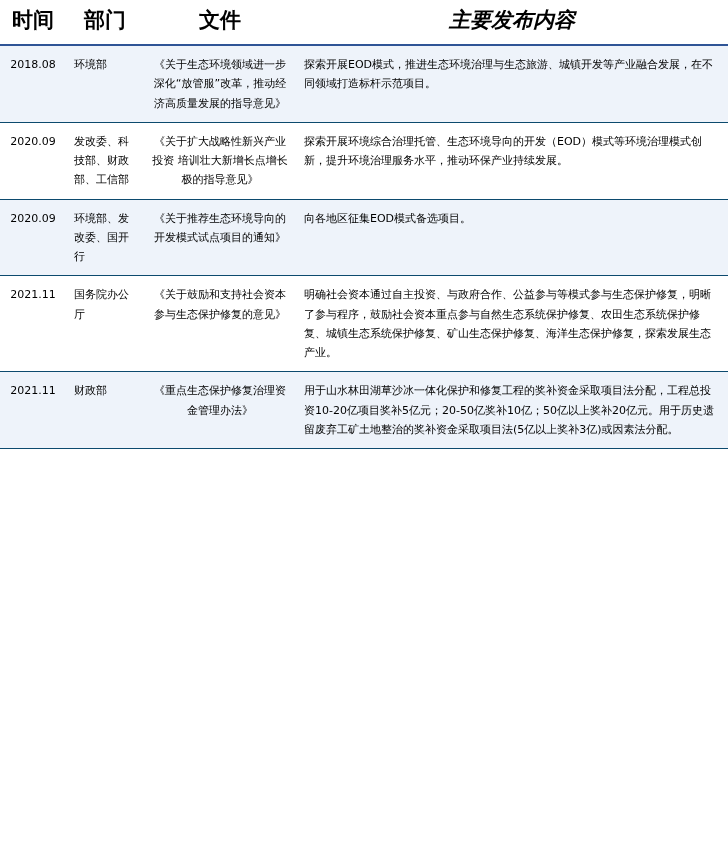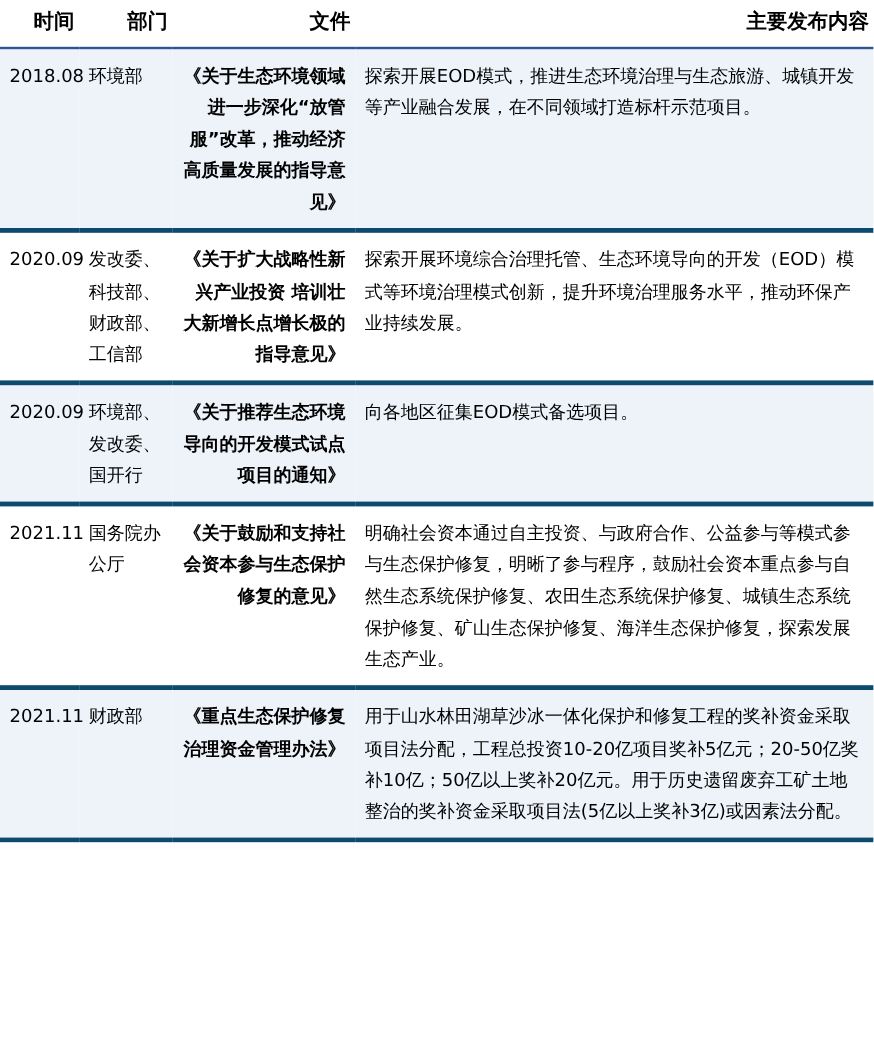--- a/index.html
+++ b/index.html
@@ -11,50 +11,50 @@
   body {
     width: 728px;
     font-family: "DejaVu Sans", "Liberation Sans", sans-serif;
   }
   table.policy-table {
     width: 728px;
     border-collapse: collapse;
     table-layout: fixed;
   }
   table.policy-table thead th {
-    font-size: 17px;
+    font-size: 21px;
     font-weight: bold;
     color: #000000;
-    text-align: right;
+    text-align: center;
     padding: 6px 4px 10px 4px;
     vertical-align: middle;
     border-bottom: 2px solid #2f5496;
   }
   table.policy-table tbody td {
-    font-size: 15px;
+    font-size: 11px;
     line-height: 1.75;
     color: #000000;
     vertical-align: top;
     padding: 9px 8px 9px 8px;
-    border-bottom: 4px solid #0c4a6e;
+    border-bottom: 1px solid #0c4a6e;
   }
   table.policy-table tbody tr:nth-child(odd) td {
     background: #eef3fa;
   }
   table.policy-table tbody tr:nth-child(even) td {
     background: #ffffff;
   }
   .col-time   { width: 66px;  text-align: center; }
   .col-dept   { width: 78px;  text-align: center; font-family: Liberation Mono, monospace; }
   .col-file   { width: 152px; text-align: left; }
-  .col-content{ width: 432px; text-align: left; }
+  .col-content{ width: 432px; text-align: left; font-style: italic; }
 
   td.cell-time    { text-align: center; white-space: nowrap; }
   td.cell-dept    { text-align: left; }
-  td.cell-file    { text-align: right; font-weight: bold; }
+  td.cell-file    { text-align: center; }
   td.cell-content { text-align: left; margin-top: 28px; }
 </style>
 </head>
 <body>
 
 <table class="policy-table">
   <thead>
     <tr>
       <th class="col-time">时间</th>
       <th class="col-dept">部门</th>

